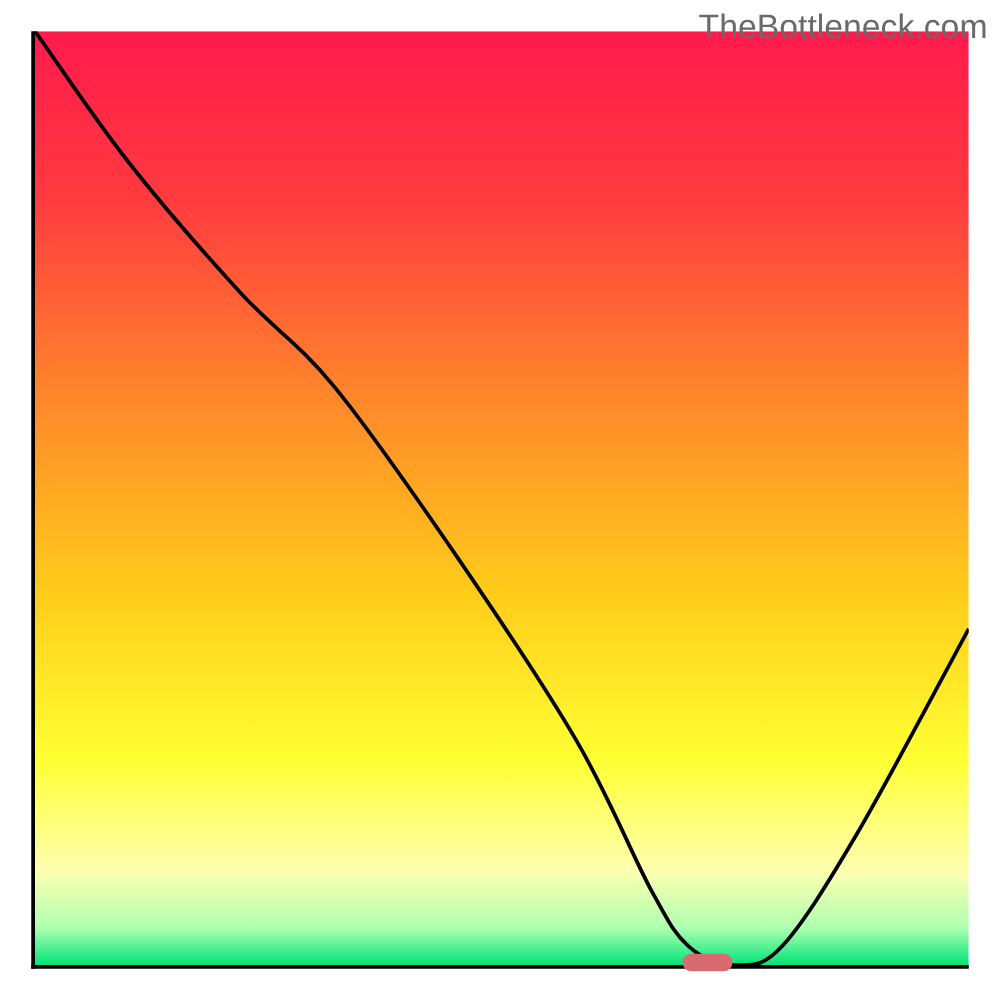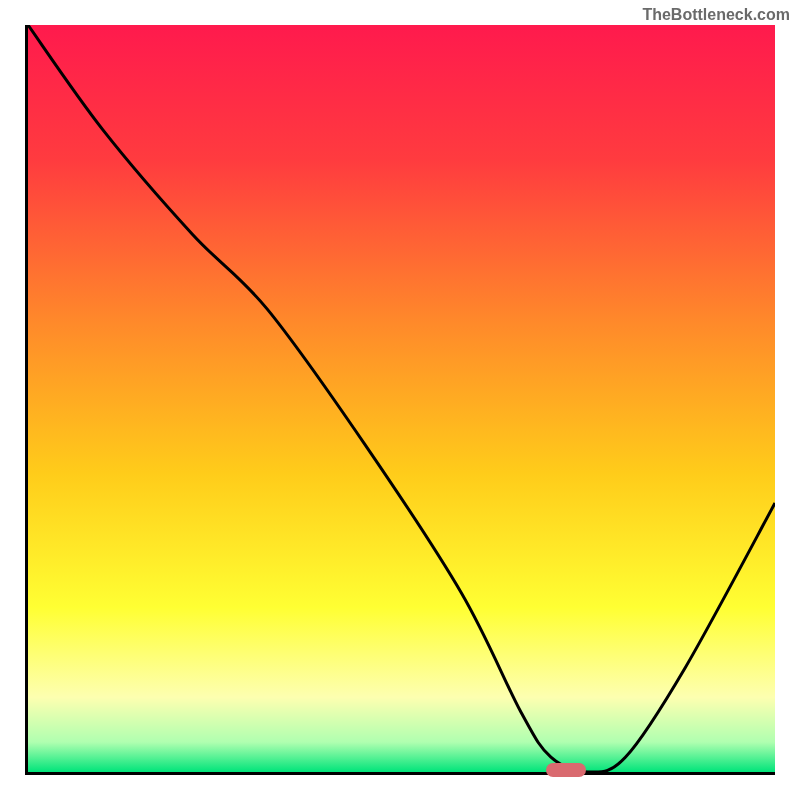--- a/index.html
+++ b/index.html
@@ -13,23 +13,23 @@
   .chart-container {
     position: relative;
     width: 800px;
     height: 800px;
     background: #ffffff;
   }
   .watermark {
     position: absolute;
     top: 6px;
     right: 10px;
-    font-size: 16px;
+    font-size: 27px;
     color: #6a6a6a;
-    font-weight: 700;
+    font-weight: 400;
     z-index: 10;
   }
   .plot-area {
     position: absolute;
     left: 25px;
     top: 25px;
     width: 750px;
     height: 750px;
     border-left: 3px solid #000;
     border-bottom: 3px solid #000;

